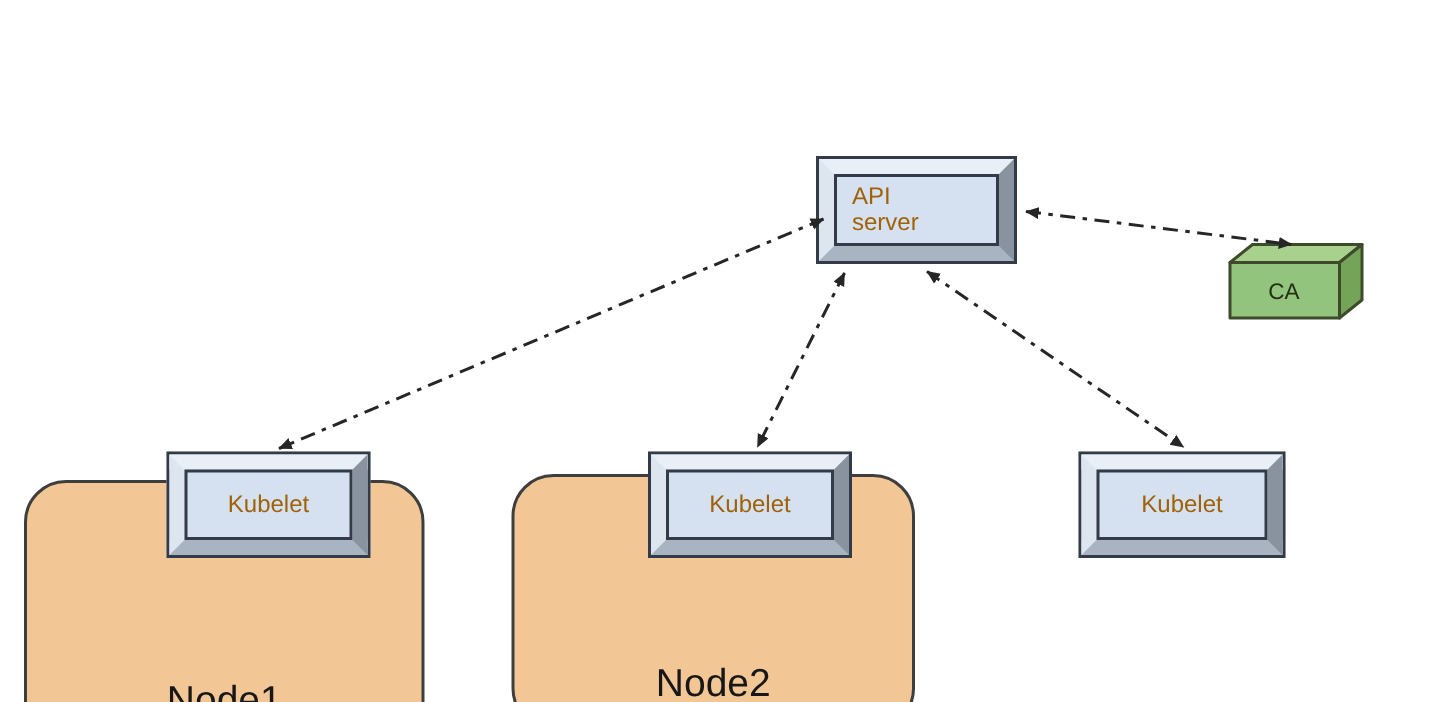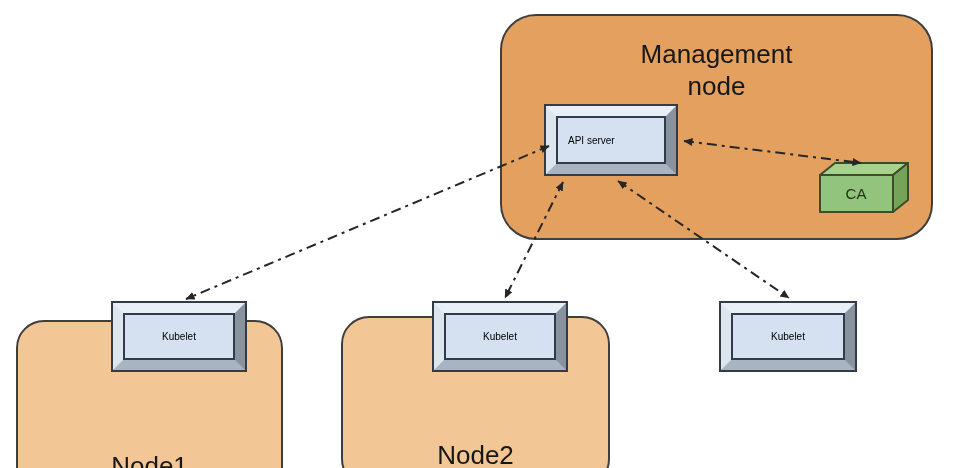--- a/index.html
+++ b/index.html
@@ -39,21 +39,21 @@
   .box3d .bevel {
     position:absolute; inset:0; box-sizing:border-box;
     width:100%; height:100%;
     border-style:solid; border-width:10px;
     border-color:#e9eff6 #89939f #a9b4c2 #dde5ef;
   }
   .box3d .inner {
     position:absolute; inset:10px; box-sizing:border-box;
     border:2px solid #323b47; background:#d5e1f1;
     display:flex; align-items:center; justify-content:center;
-    font-size:10px; line-height:17px; color:#000000;
+    font-size:16px; line-height:17px; color:#a16207;
   }
   .api { left:544px; top:104px; width:134px; height:72px; }
   .api .inner { justify-content:flex-start; padding-left:10px; }
   .api .inner span { display:block; width:48px; }
   .kub1 { left:111px; top:301px; width:136px; height:71px; }
   .kub2 { left:432px; top:301px; width:136px; height:71px; }
   .kub3 { left:719px; top:301px; width:138px; height:71px; }
 
   .ca-svg { position:absolute; left:810px; top:146px; z-index:2; }
 
@@ -61,23 +61,20 @@
   #arrows line {
     stroke:#262626; stroke-width:2; fill:none;
     stroke-dasharray:10 5 3 5;
   }
 </style>
 </head>
 <body>
 
 <div id="stage">
 
-  <div class="node mgmt">
-    <div class="mgmt-title">Management node</div>
-  </div>
 
   <div class="node worker n1">
     <div class="worker-label">Node1</div>
   </div>
   <div class="node worker n2">
     <div class="worker-label">Node2</div>
   </div>
 
   <div class="box3d api">
     <div class="bevel"></div>

